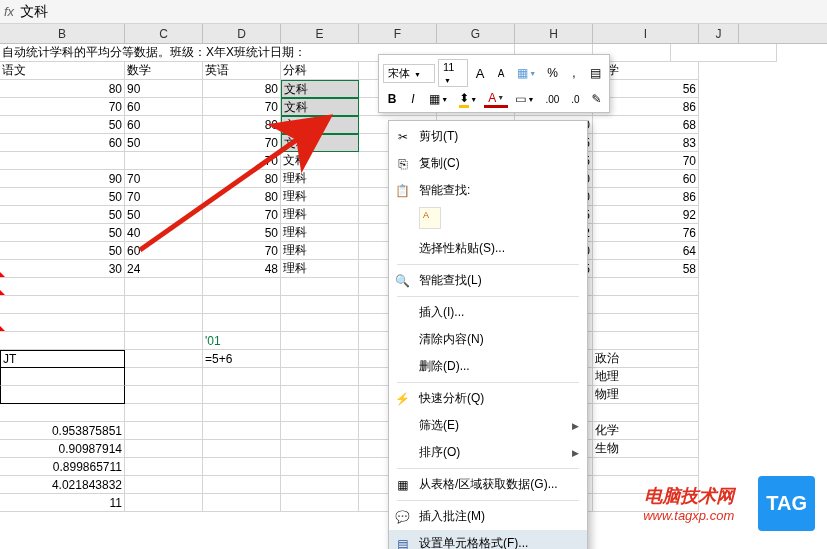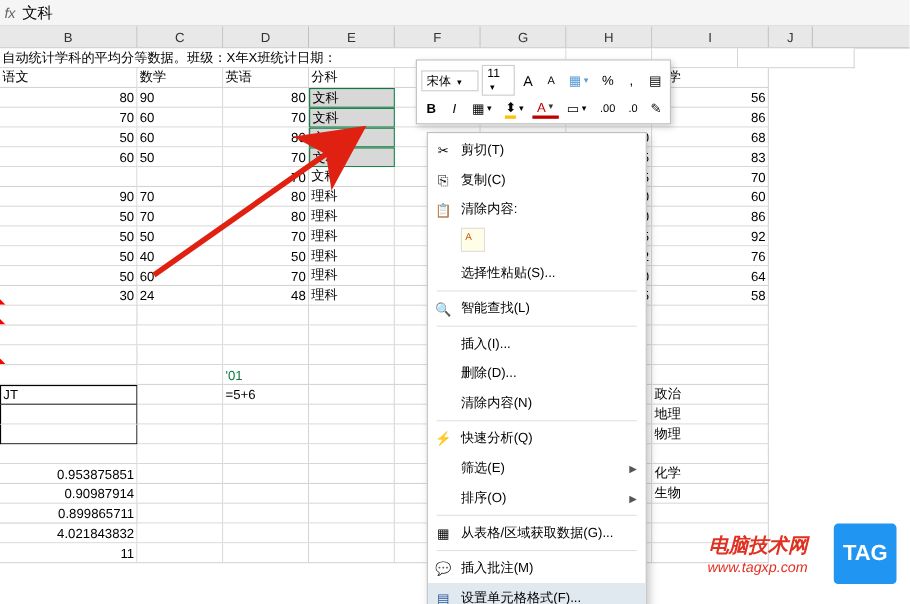--- a/index.html
+++ b/index.html
@@ -366,40 +366,40 @@
   <div class="cm-item">
       <span class="cm-icon">✂</span>
       <span>剪切(T)</span>
     </div>
   <div class="cm-item">
       <span class="cm-icon">⎘</span>
       <span>复制(C)</span>
     </div>
   <div class="cm-item">
       <span class="cm-icon">📋</span>
-      <span>清除内容:</span>
+      <span>智能查找:</span>
     </div>
   <div class="cm-paste-opts"><span class="paste-icon"><span style="position:absolute;left:3px;top:2px;font-size:9px;color:#c65911">A</span></span></div>
   <div class="cm-item">
       <span>选择性粘贴(S)...</span>
     </div>
   <div class="cm-sep"></div>
   <div class="cm-item">
       <span class="cm-icon">🔍</span>
       <span>智能查找(L)</span>
     </div>
   <div class="cm-sep"></div>
   <div class="cm-item">
       <span>插入(I)...</span>
     </div>
   <div class="cm-item">
+      <span>清除内容(N)</span>
+    </div>
+  <div class="cm-item">
       <span>删除(D)...</span>
-    </div>
-  <div class="cm-item">
-      <span>清除内容(N)</span>
     </div>
   <div class="cm-sep"></div>
   <div class="cm-item">
       <span class="cm-icon">⚡</span>
       <span>快速分析(Q)</span>
     </div>
   <div class="cm-item">
       <span>筛选(E)</span>
       <span class="cm-arrow">▶</span>
     </div>

